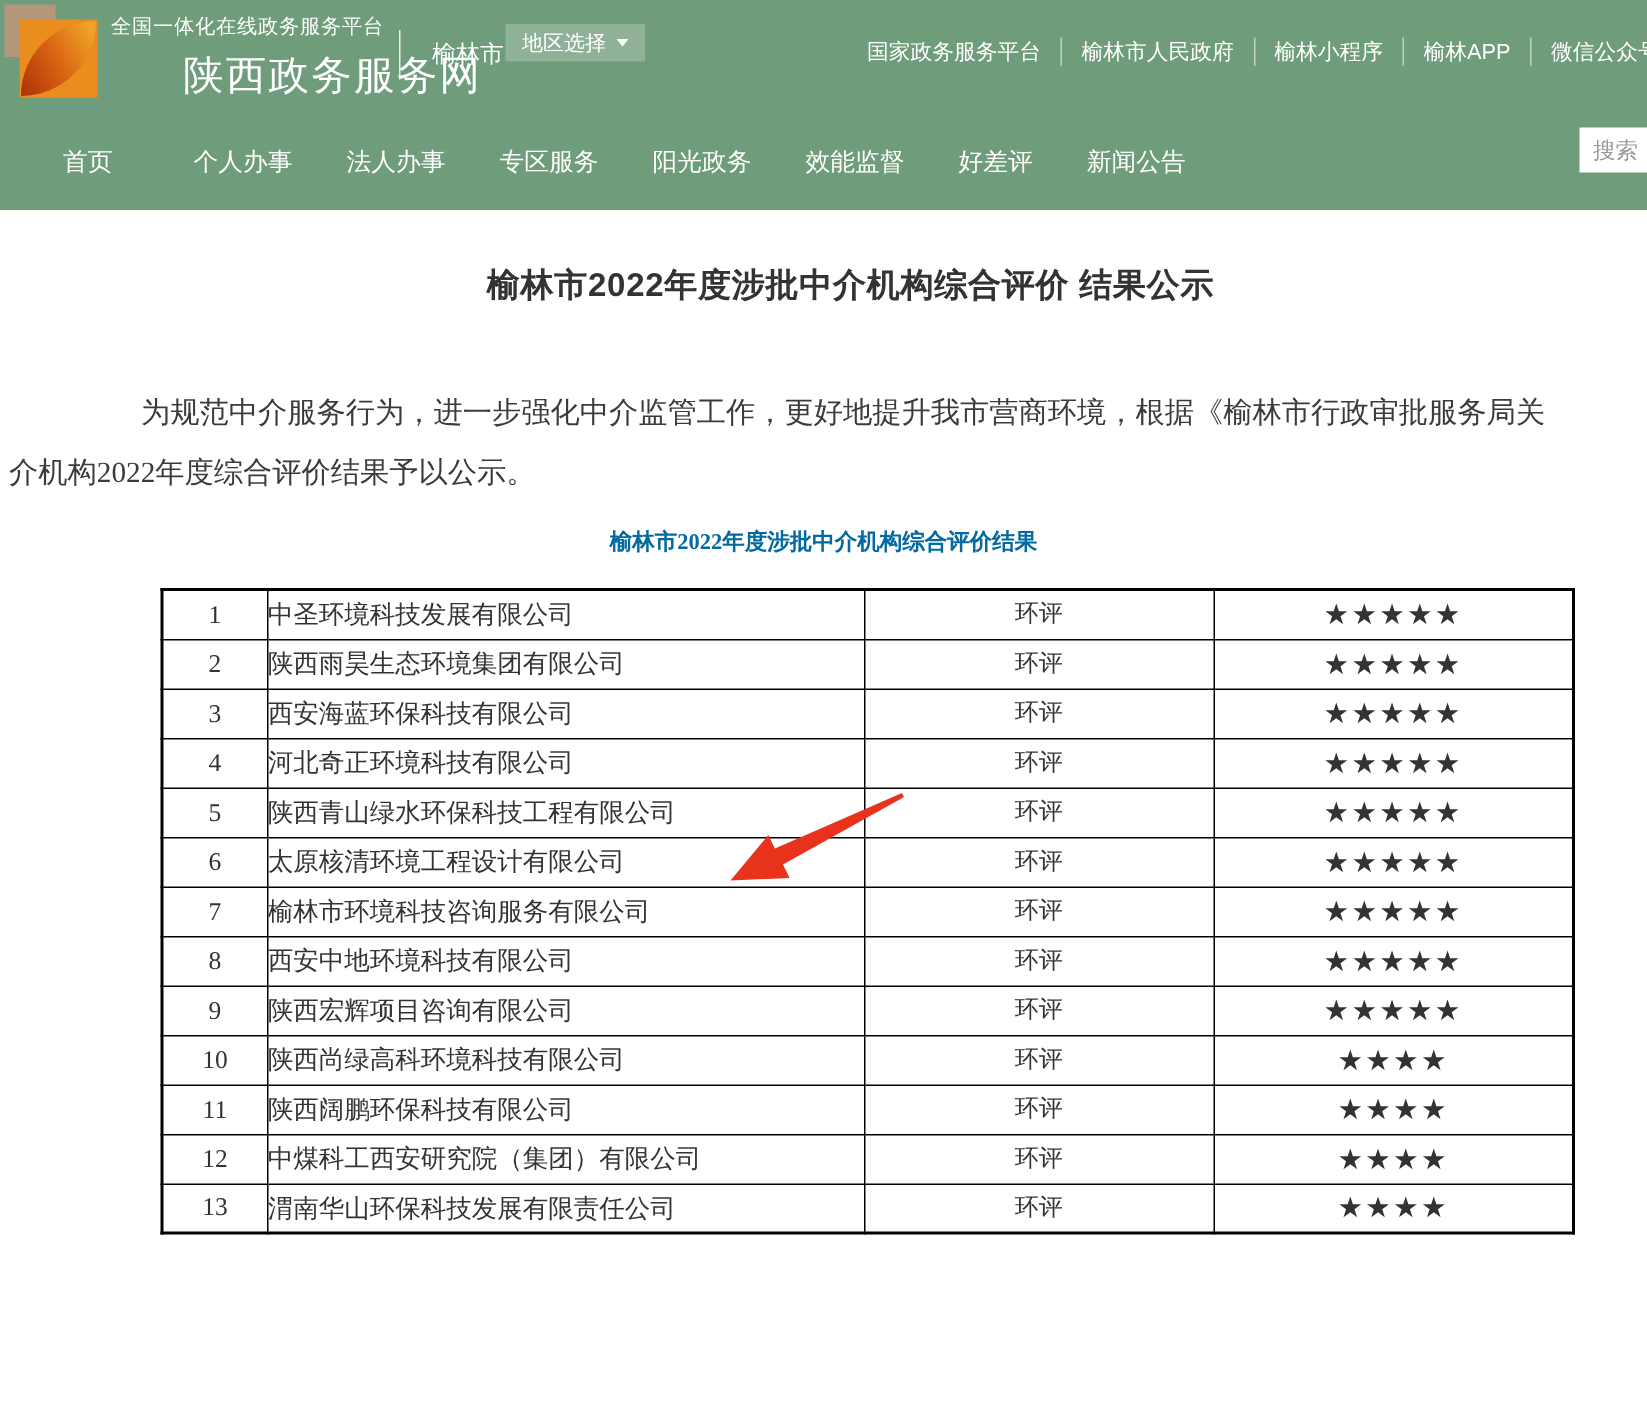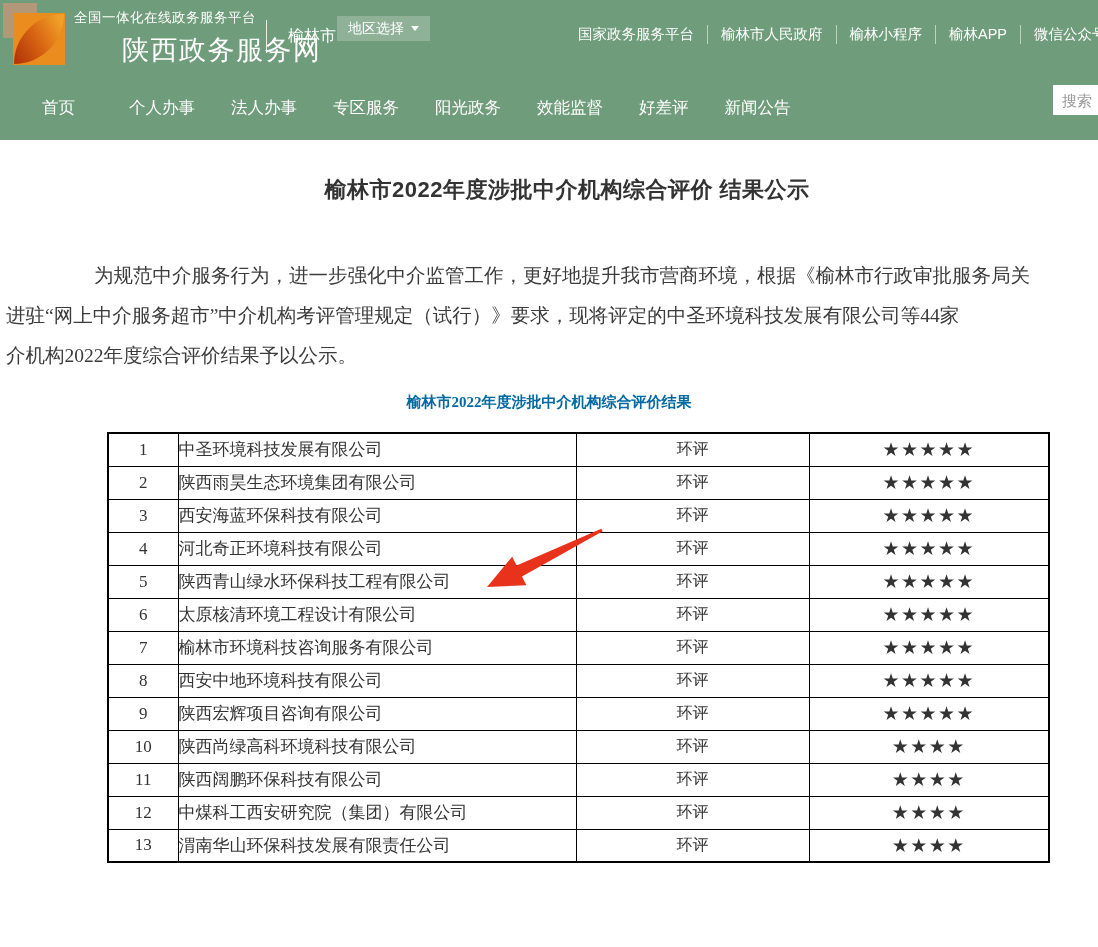--- a/index.html
+++ b/index.html
@@ -121,21 +121,20 @@
   <div class="search-box">
     <input class="search-input" placeholder="搜索" style="">
   </div>
 </div>
 
 <div class="content">
   <h1 class="title">榆林市2022年度涉批中介机构综合评价 结果公示</h1>
   <div class="paragraph">
 
   <div class="para-line indent">为规范中介服务行为，进一步强化中介监管工作，更好地提升我市营商环境，根据《榆林市行政审批服务局关</div>
-      <div class="para-line">进驻“网上中介服务超市”中介机构考评管理规定（试行）》要求，现将评定的中圣环境科技发展有限公司等44家</div>
       <div class="para-line">介机构2022年度综合评价结果予以公示。</div>
     </div>
   <div class="caption">榆林市2022年度涉批中介机构综合评价结果</div>
   <table class="result-table">
     <colgroup>
       <col style="width:70px">
         <col style="width:398px">
         <col style="width:233px">
         <col style="width:240px">
     </colgroup>

